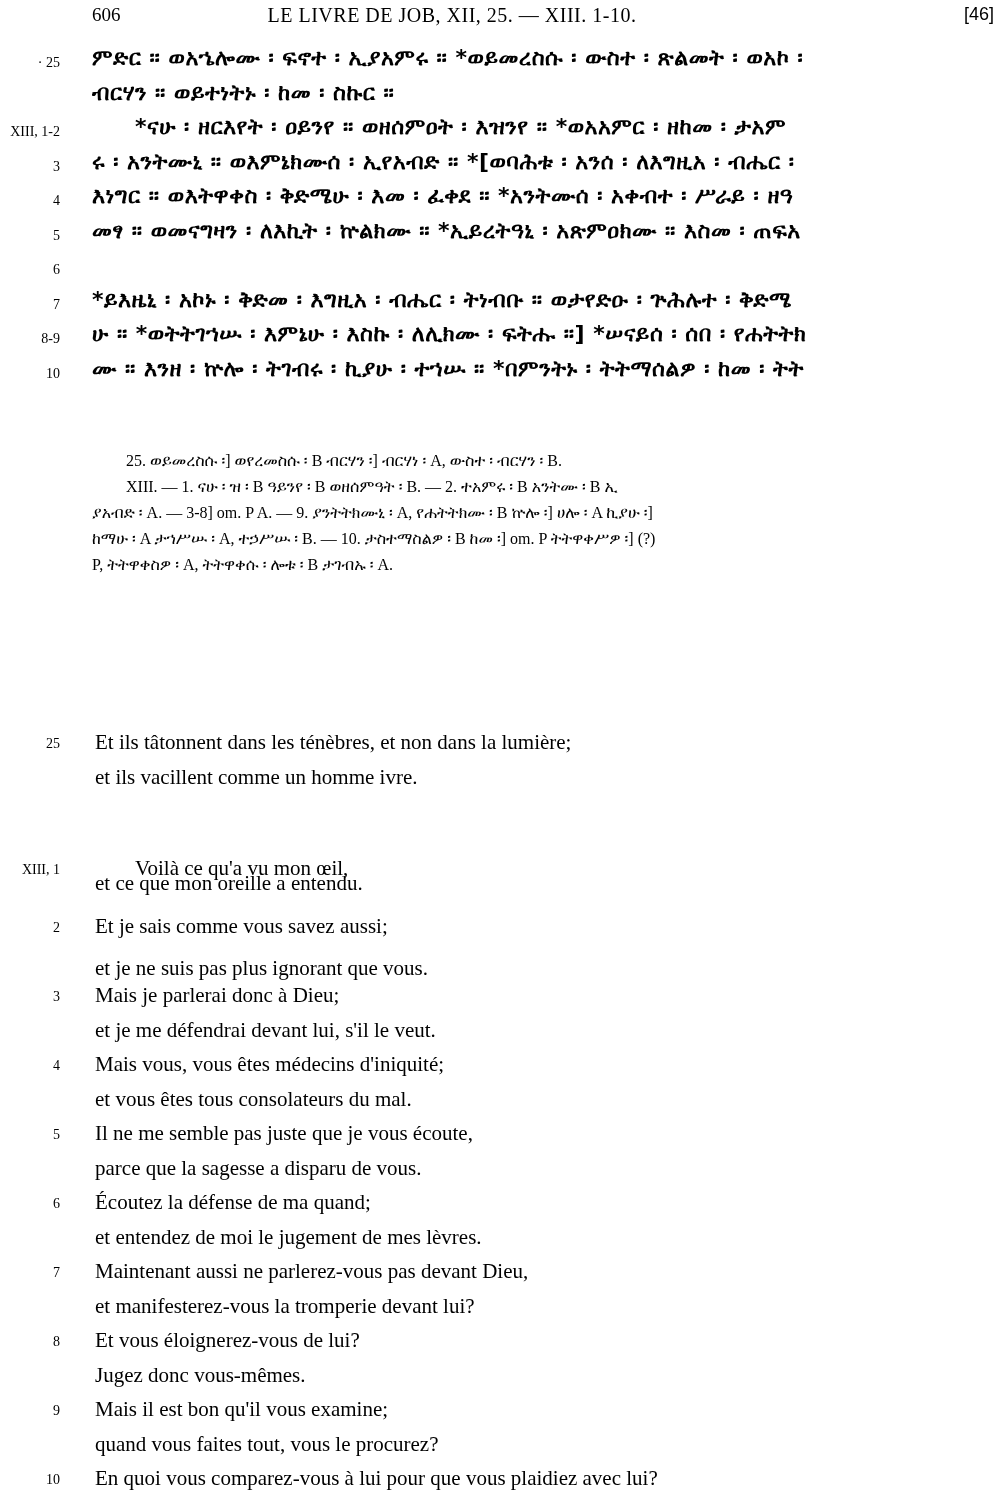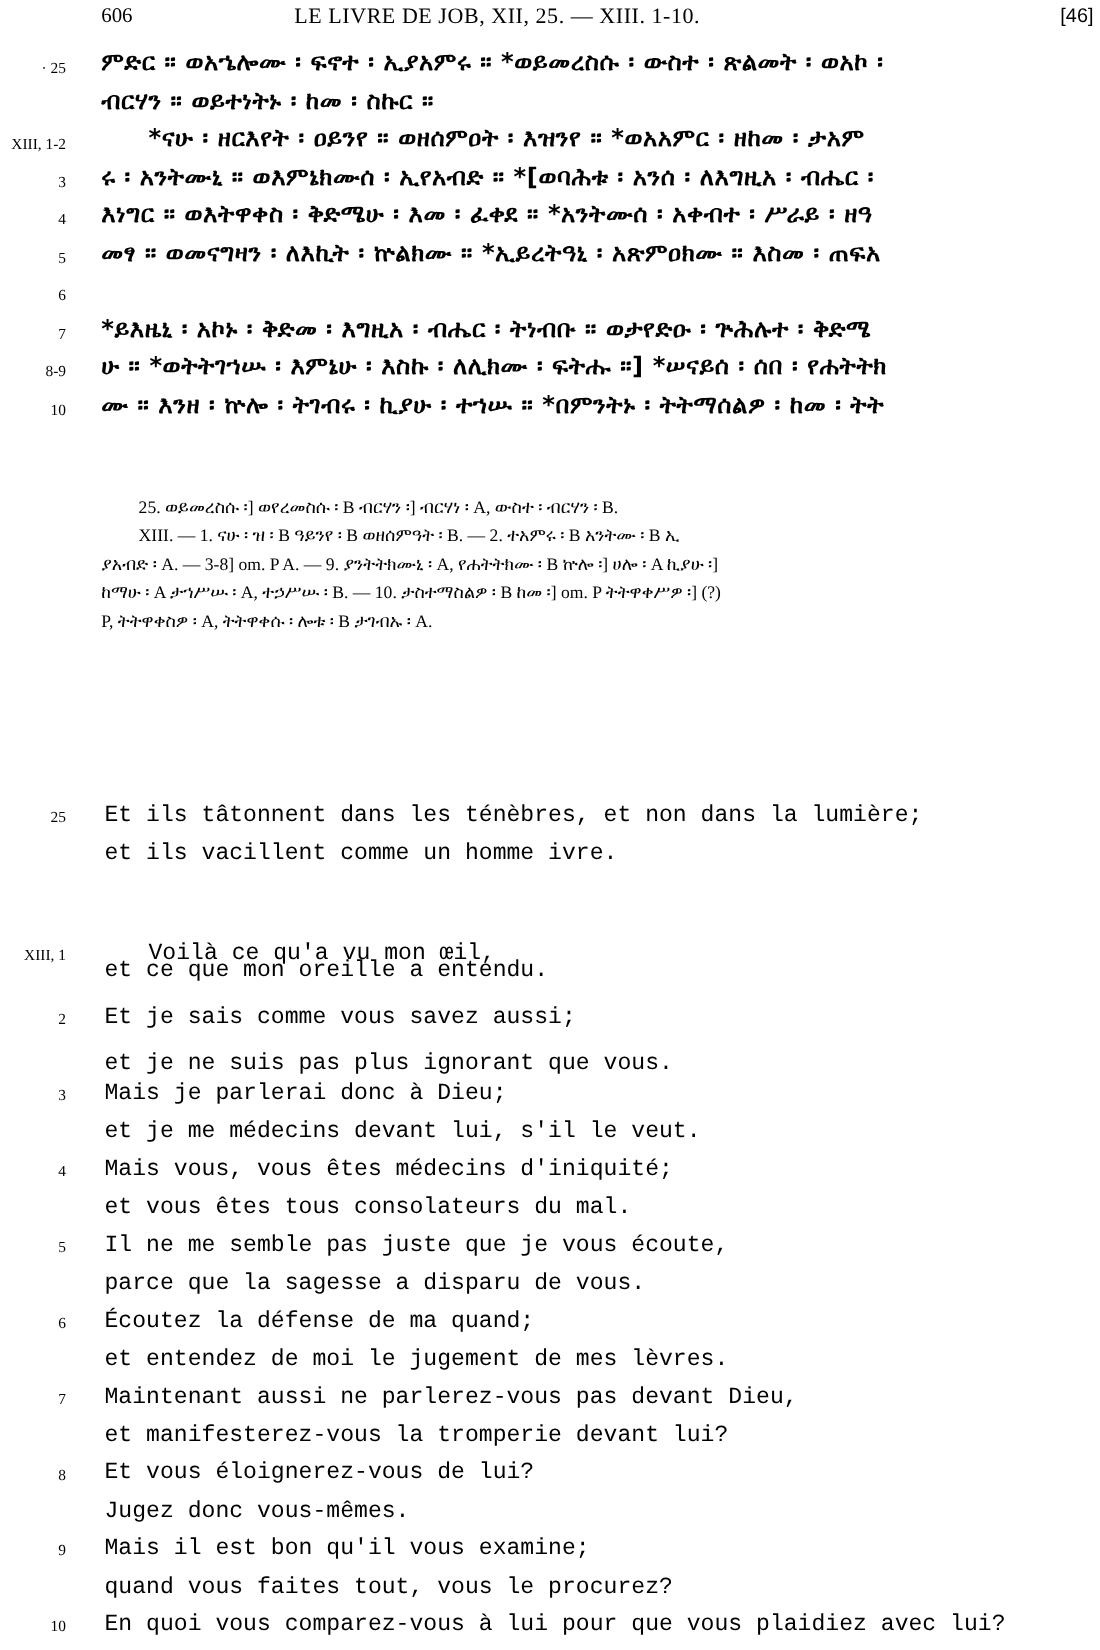--- a/index.html
+++ b/index.html
@@ -18,21 +18,21 @@
   .eth-text { position: absolute; left: 92px; right: 8px; font-size: 22px; font-weight: bold; white-space: nowrap; overflow: hidden; letter-spacing: 0.5px; font-family: "DejaVu Sans", sans-serif; }
   .eth-text.indent { left: 135px; }
 
   .apparatus { position: absolute; top: 452px; left: 0; width: 1000px; }
   .app-line { position: absolute; left: 92px; right: 4px; height: 26px; font-size: 16px; white-space: nowrap; overflow: hidden; font-family: "Liberation Serif", serif; }
   .app-line.indent { left: 126px; }
 
   .translation { position: absolute; top: 730px; left: 0; width: 1000px; }
   .tr-line { position: absolute; left: 0; width: 1000px; height: 30px; }
   .tr-ref { position: absolute; right: 940px; top: 6px; font-size: 14px; text-align: right; white-space: nowrap; font-family: "Liberation Serif", serif; }
-  .tr-text { position: absolute; left: 95px; font-size: 21px; white-space: nowrap; font-family: Liberation Mono, monospace; }
+  .tr-text { position: absolute; left: 95px; font-size: 21px; white-space: nowrap; font-family: Liberation Serif, serif; }
   .tr-text.indent { left: 135px; }
 </style>
 </head>
 <body>
 
 <div class="header">
   <span class="page-num">606</span>
   <span class="running-title">LE LIVRE DE JOB, XII, 25. — XIII. 1-10.</span>
   <span class="folio">[46]</span>
 </div>
@@ -109,21 +109,21 @@
     <div class="tr-line" style="top: 226px; padding-left: 32px;">
       <span class="tr-ref"></span>
       <span class="tr-text">et je ne suis pas plus ignorant que vous.</span>
     </div>
     <div class="tr-line" style="top: 253px;">
       <span class="tr-ref">3</span>
       <span class="tr-text">Mais je parlerai donc à Dieu;</span>
     </div>
     <div class="tr-line" style="top: 287.5px;">
       <span class="tr-ref"></span>
-      <span class="tr-text">et je me médecins devant lui, s'il le veut.</span>
+      <span class="tr-text">et je me défendrai devant lui, s'il le veut.</span>
     </div>
     <div class="tr-line" style="top: 322px;">
       <span class="tr-ref">4</span>
       <span class="tr-text">Mais vous, vous êtes médecins d'iniquité;</span>
     </div>
     <div class="tr-line" style="top: 356.5px;">
       <span class="tr-ref"></span>
       <span class="tr-text">et vous êtes tous consolateurs du mal.</span>
     </div>
     <div class="tr-line" style="top: 391px;">

